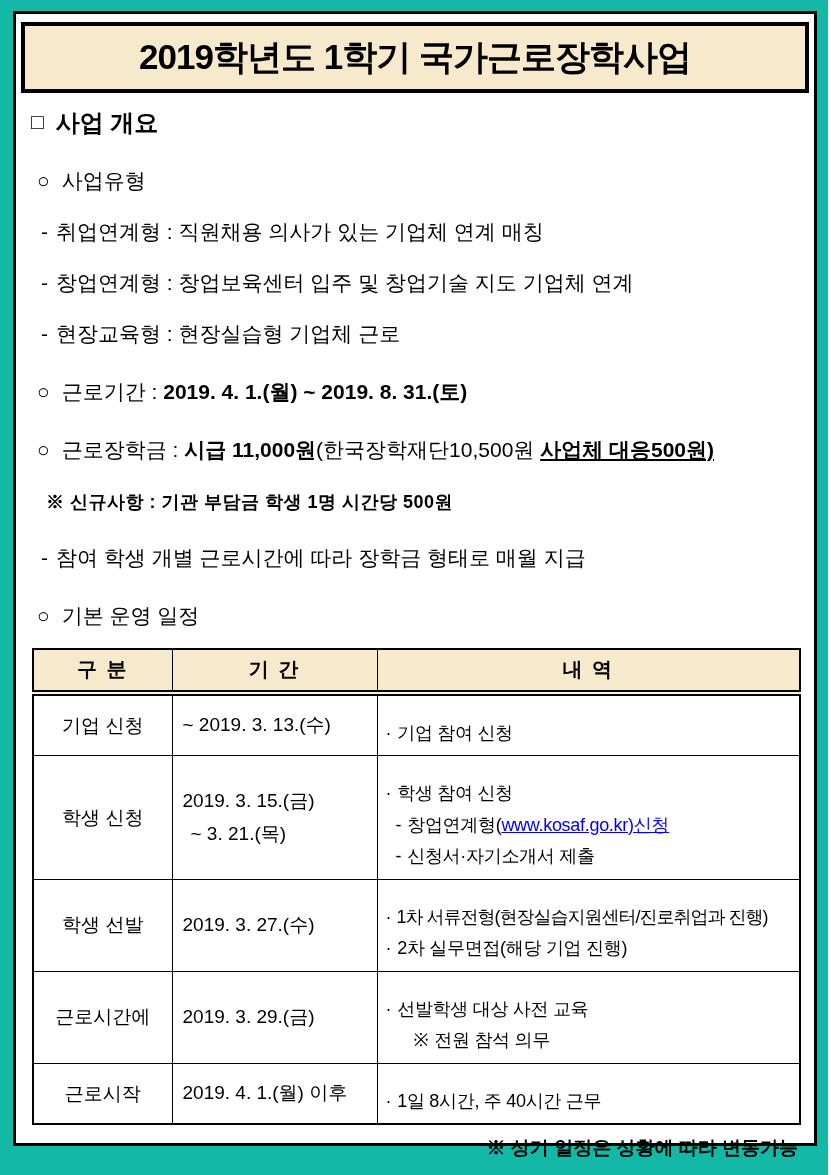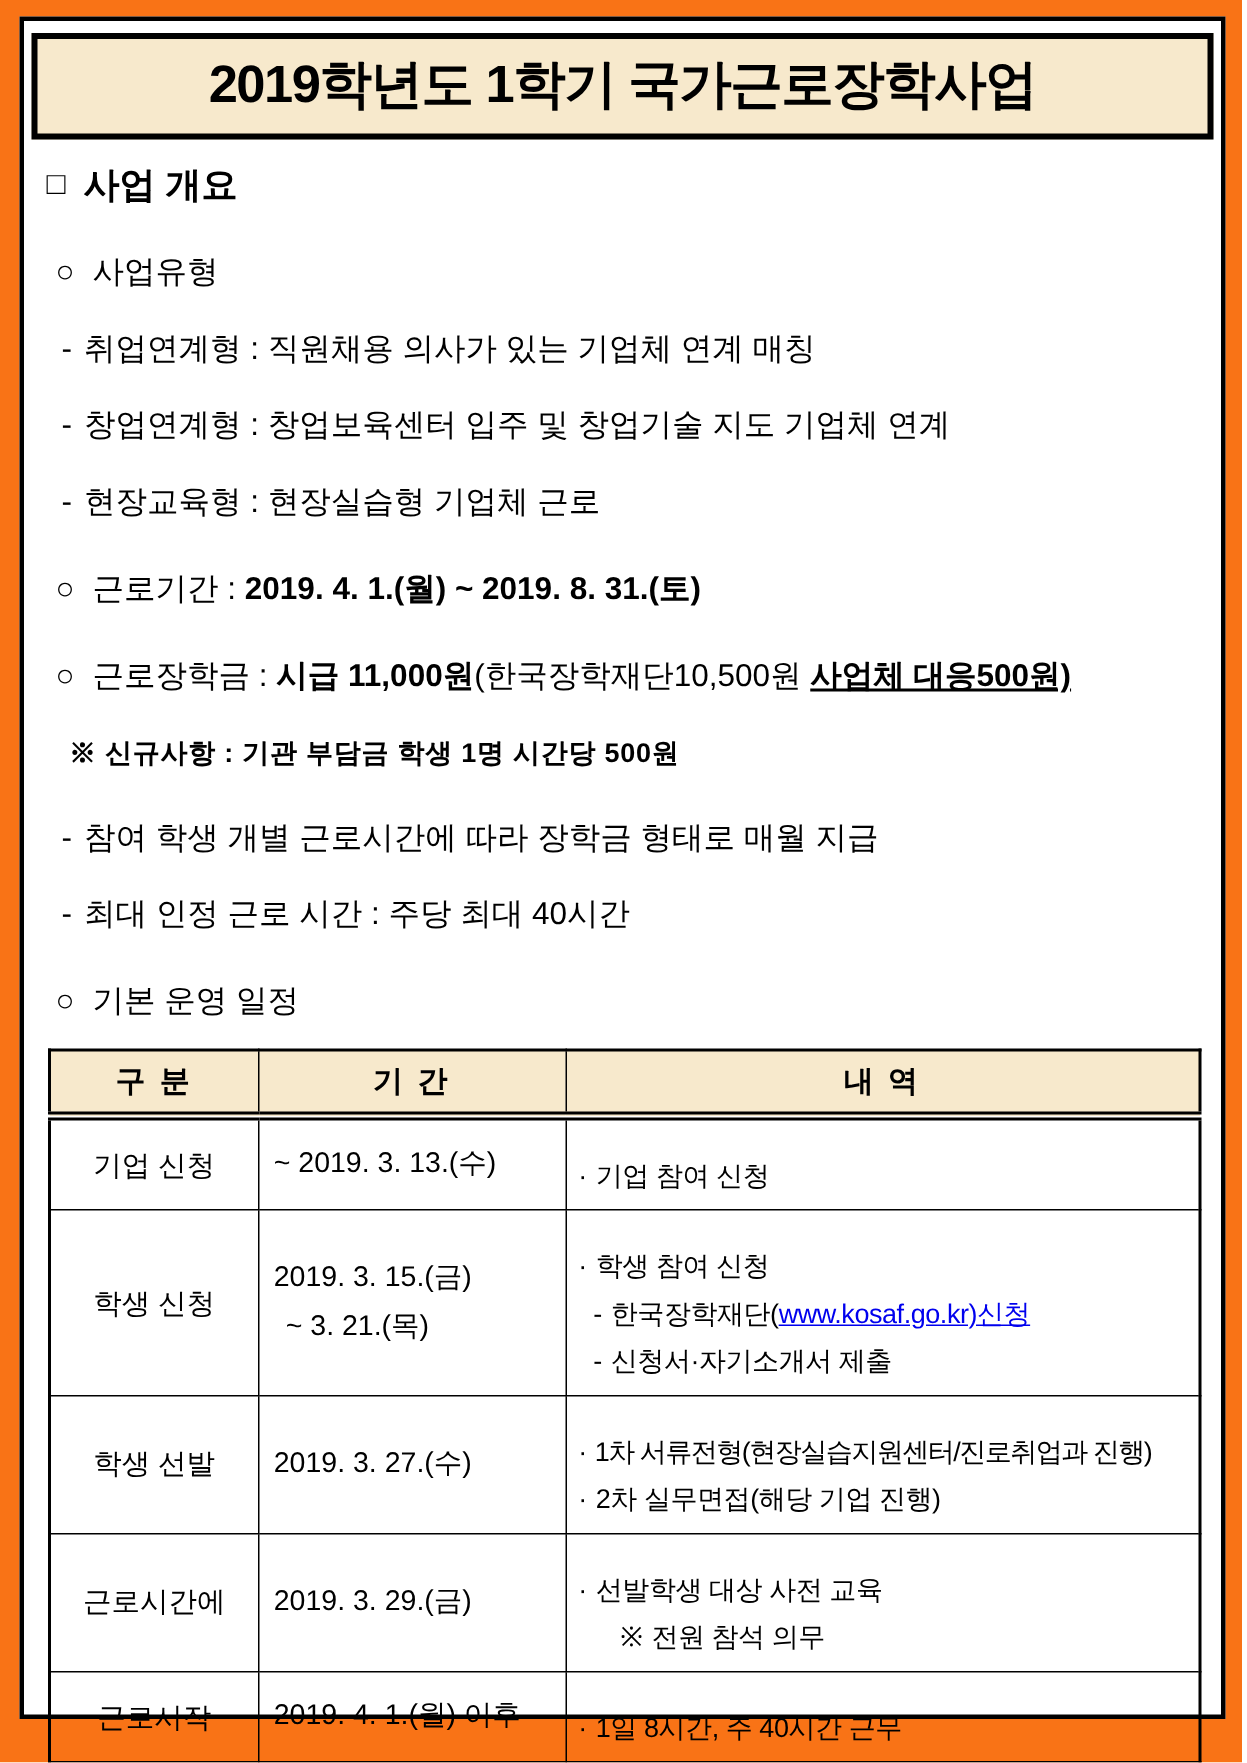--- a/index.html
+++ b/index.html
@@ -1,17 +1,17 @@
 <!DOCTYPE html>
 <html><head>
 <meta charset="utf-8">
 <style>
   * { margin:0; padding:0; box-sizing:border-box; }
   html,body { width:831px; height:1175px; background:#fff; font-family:"Liberation Sans", sans-serif; color:#000; }
-  .page { position:relative; width:828px; height:1175px; background:#f97316; overflow:hidden; }
+  .page { position:relative; width:828px; height:1175px; background:#14b8a6; overflow:hidden; }
   .frame { position:absolute; left:13px; top:11px; width:804px; height:1135px; border:3px solid #000; background:#fff; }
 
   .title-box { margin:8px 5px 0 5px; border:4px solid #000; background:#F7E9CC; text-align:center; padding:6px 4px; }
   .title-line { font-size:35px; font-weight:800; letter-spacing:-1px; line-height:1.45; white-space:nowrap; }
 
   .line { white-space:nowrap; }
   .l-section { margin:14px 0 0 15px; font-size:24px; font-weight:700; }
   .l-section .marker { font-size:21px; font-weight:400; margin-right:12px; position:relative; top:-2px; }
   .l-circle { margin:28px 0 0 21px; font-size:21px; }
   .l-circle .marker { margin-right:12px; }
@@ -79,23 +79,20 @@
 
     <div class="line l-circle sp30">
       <span class="marker">○</span><span>근로장학금 : </span><span class="b">시급 11,000원</span><span>(한국장학재단10,500원 </span><span class="bu">사업체 대응500원)</span>
     </div>
 
     <div class="line l-note">※ 신규사항 : 기관 부담금 학생 1명 시간당 500원</div>
 
     <div class="line l-dash sp30">
       <span class="marker">-</span><span>참여 학생 개별 근로시간에 따라 장학금 형태로 매월 지급</span>
     </div>
-    <div class="line l-dash">
-      <span class="marker">-</span><span>최대 인정 근로 시간 : 주당 최대 40시간</span>
-    </div>
 
     <div class="line l-circle sp30">
       <span class="marker">○</span><span>기본 운영 일정</span>
     </div>
 
     <table class="schedule">
       <colgroup>
           <col class="c1">
           <col class="c2">
           <col class="c3">
@@ -114,21 +111,21 @@
         </td>
       </tr>
       <tr class="r2">
         <td class="cat">학생 신청</td>
         <td class="period">
           <div>2019. 3. 15.(금)</div>
           <div style="margin-left:8px;">~ 3. 21.(목)</div>
         </td>
         <td class="details">
           <div class="dline"><span class="bullet">·</span><span>학생 참여 신청</span></div>
-          <div class="dline sub"><span class="bullet">-</span><span>한국장학재단(</span><a href="#" class="kosaf">www.kosaf.go.kr)신청</a></div>
+          <div class="dline sub"><span class="bullet">-</span><span>창업연계형(</span><a href="#" class="kosaf">www.kosaf.go.kr)신청</a></div>
           <div class="dline sub"><span class="bullet">-</span><span>신청서·자기소개서 제출</span></div>
         </td>
       </tr>
       <tr class="r3">
         <td class="cat">학생 선발</td>
         <td class="period">2019. 3. 27.(수)</td>
         <td class="details">
           <div class="dline" style="letter-spacing:-1px;"><span class="bullet">·</span><span>1차 서류전형(현장실습지원센터/진로취업과 진행)</span></div>
           <div class="dline"><span class="bullet">·</span><span>2차 실무면접(해당 기업 진행)</span></div>
         </td>

